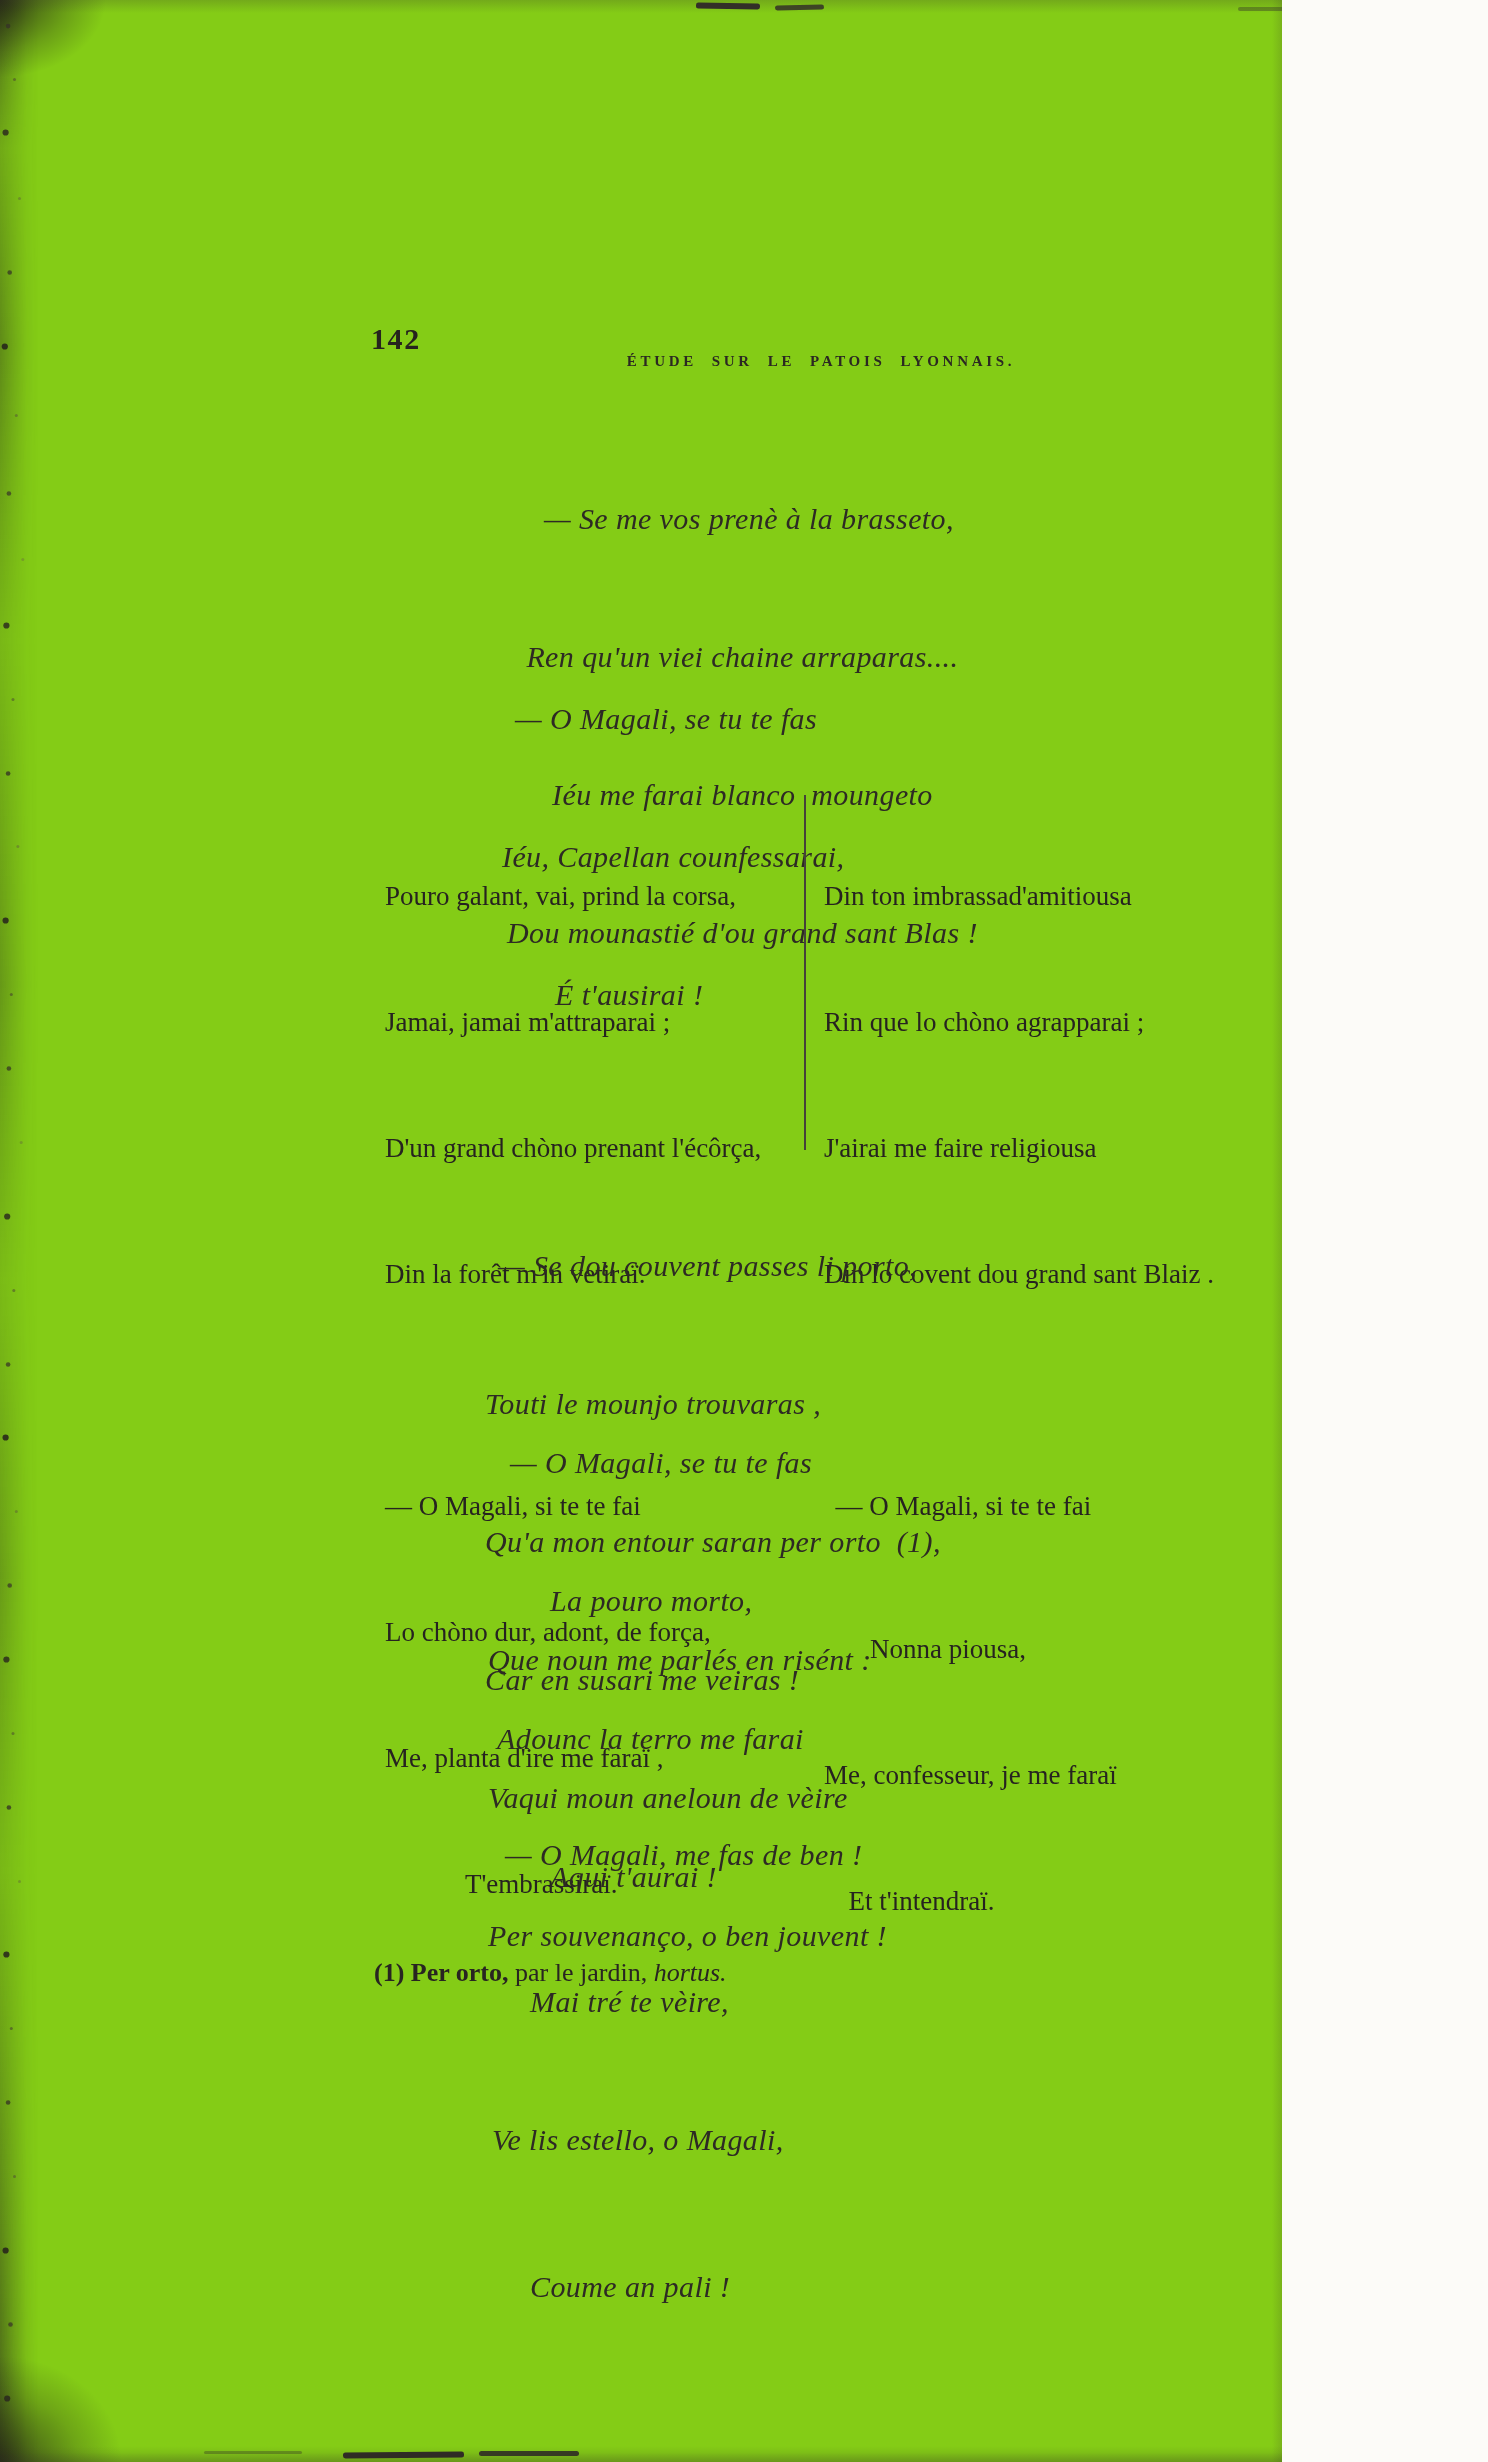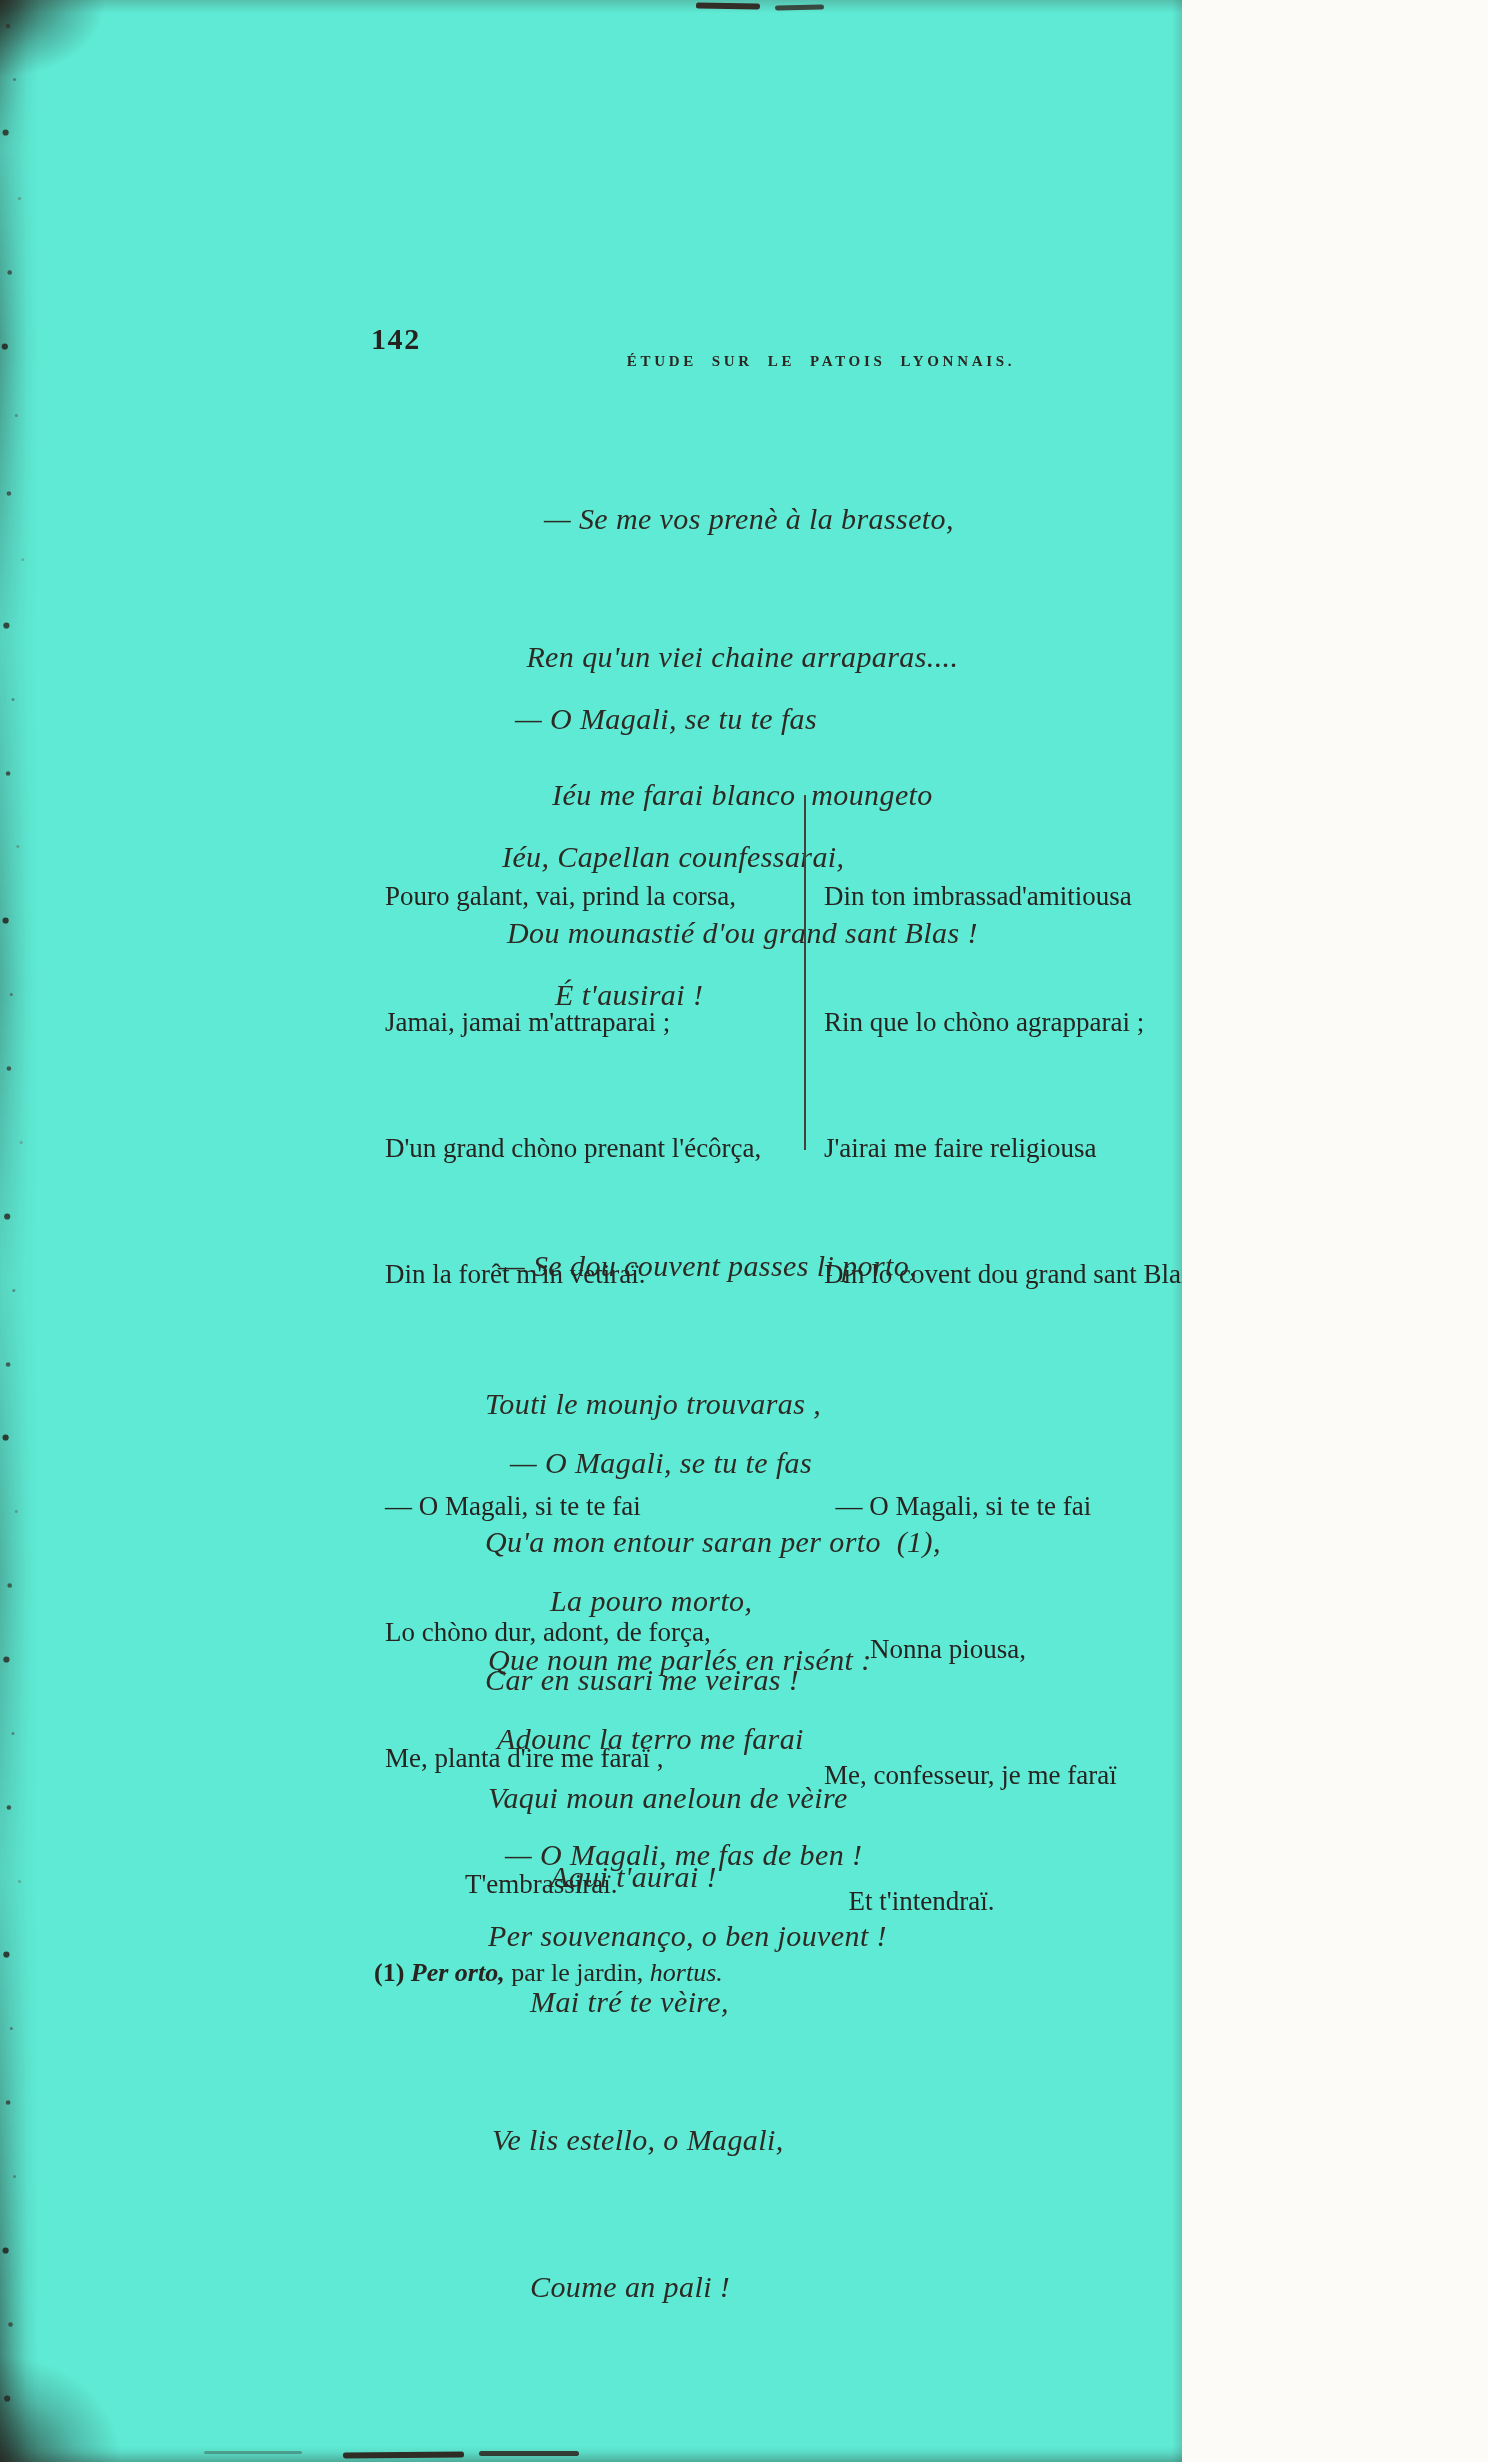--- a/index.html
+++ b/index.html
@@ -1,16 +1,16 @@
 <!DOCTYPE html>
 <html style="font-size:13px"><head>
 <meta charset="utf-8">
 <style>
   html,body{margin:0;padding:0;background:#fcfbf8;}
-  .page{position:relative;width:1182px;height:2462px;background:#5eead4;overflow:hidden;
+  .page{position:relative;width:1282px;height:2462px;background:#84cc16;overflow:hidden;
         color:#2a2722;font-family:"Liberation Serif","DejaVu Serif",serif;}
 
   
   .edge-left{position:absolute;left:0;top:0;width:38px;height:2462px;
     background:linear-gradient(to bottom, rgba(35,32,27,.55) 0%, rgba(35,32,27,.2) 6%,
       rgba(35,32,27,.38) 14%, rgba(35,32,27,.12) 26%, rgba(35,32,27,.3) 40%,
       rgba(35,32,27,.1) 52%, rgba(35,32,27,.28) 64%, rgba(35,32,27,.12) 76%,
       rgba(35,32,27,.35) 88%, rgba(35,32,27,.6) 100%);
     -webkit-mask-image:linear-gradient(to right,#000 0%,rgba(0,0,0,.55) 35%,rgba(0,0,0,.15) 70%,transparent 100%);
     mask-image:linear-gradient(to right,#000 0%,rgba(0,0,0,.55) 35%,rgba(0,0,0,.15) 70%,transparent 100%);}
@@ -77,21 +77,21 @@
   .col .gap{height:22px;}
   .col-divider{position:absolute;left:804px;top:795px;width:1.6px;height:355px;background:#45413a;}
   .i-col{padding-left:80px;}
   .i-med2{padding-left:46px;margin-top:17px;}
   .i-sm2{padding-left:24.6px;}
   .i-dash2{padding-left:11.5px;}
 
   
   .footnote{position:absolute;left:374px;top:1958px;font-size:26px;color:#282521;}
   .fn-marker{font-weight:bold;}
-  .fn-term{font-weight:bold;font-style:italic;margin-top:25px;}
+  .fn-term{font-weight:bold;margin-top:25px;}
   .fn-latin{font-style:italic;}
 </style>
 </head>
 <body>
 
 <div class="page">
 
   <div class="edge-left"></div>
   <div class="corner-tl"></div>
   <div class="corner-bl"></div>

